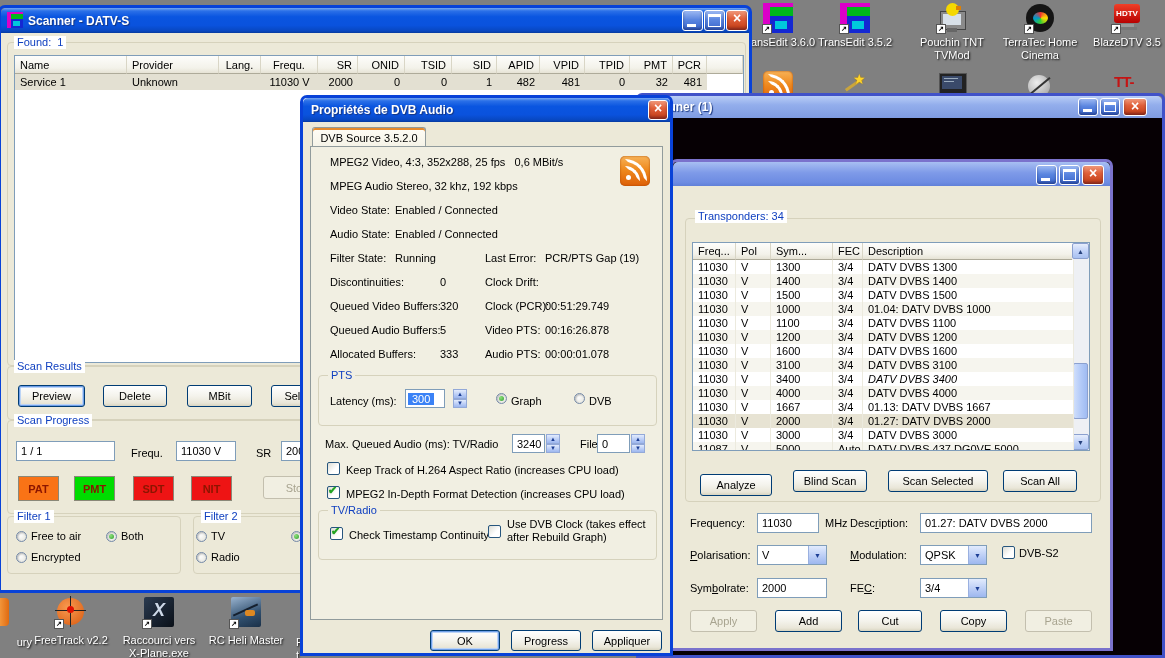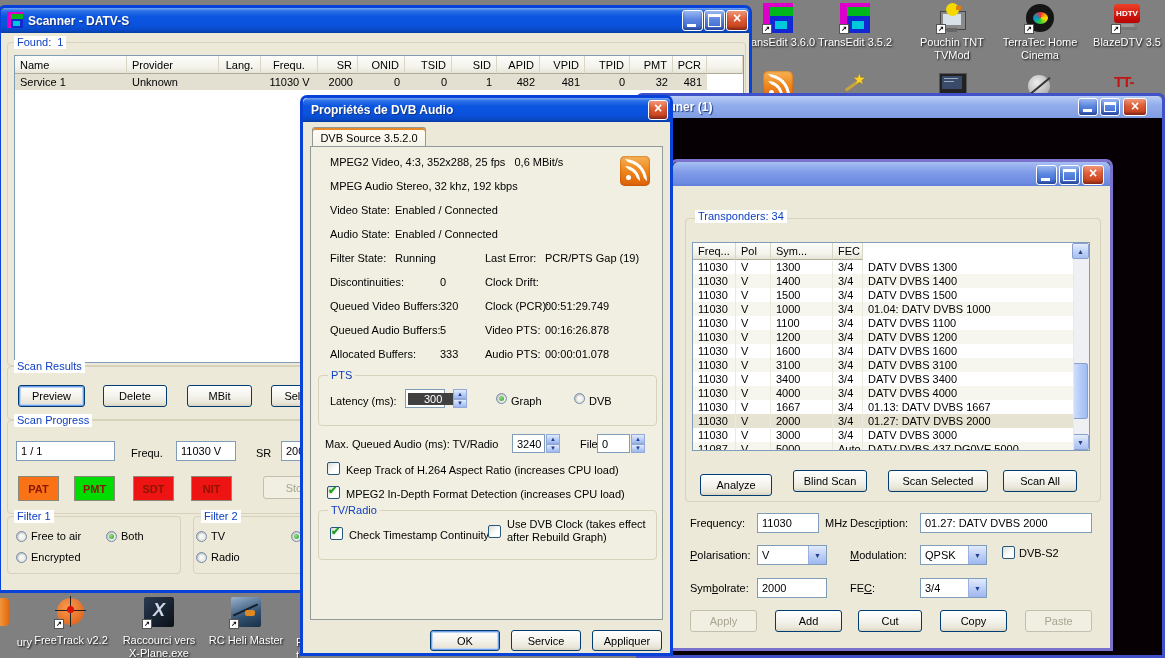--- a/index.html
+++ b/index.html
@@ -291,20 +291,21 @@
 
     <div class="gb" style="left:12px;top:56px;width:414px;height:282px"></div>
     <div class="gbl" style="left:22px;top:48px">Transponders: 34</div>
 
     <div class="tblbox" id="tp-body" style="left:19px;top:80px;width:398px;height:209px">
       <div class="thead" id="tp-head" style="height:17px;width:381px">
           <span class="hc" style="width: 43px;">Freq...</span>
           <span class="hc" style="width: 35px;">Pol</span>
           <span class="hc" style="width: 62px;">Sym...</span>
           <span class="hc" style="width: 30px;">FEC</span>
+          <span class="hc" style="width: 211px;">Description</span>
         </div>
       <div class="strack" style="right:0;top:0;width:17px;height:100%"></div>
       <div class="sbtn" style="right:0;top:0">▲</div>
       <div class="sbtn" style="right:0;bottom:0">▼</div>
       <div class="sthumb" style="right:1px;top:120px;width:15px;height:56px"></div>
     <div class="trow" style="top: 17px;">
           <span class="bc tpc" style="width: 43px;">11030</span>
           <span class="bc tpc" style="width: 35px;">V</span>
           <span class="bc tpc" style="width: 62px;">1300</span>
           <span class="bc tpc" style="width: 30px;">3/4</span>
@@ -357,21 +358,21 @@
           <span class="bc tpc" style="width: 35px;">V</span>
           <span class="bc tpc" style="width: 62px;">3100</span>
           <span class="bc tpc" style="width: 30px;">3/4</span>
           <span class="bc tpc" style="width: 211px;">DATV DVBS 3100</span>
         </div>
         <div class="trow" style="top: 129px;">
           <span class="bc tpc" style="width: 43px;">11030</span>
           <span class="bc tpc" style="width: 35px;">V</span>
           <span class="bc tpc" style="width: 62px;">3400</span>
           <span class="bc tpc" style="width: 30px;">3/4</span>
-          <span class="bc tpc" style="width: 211px;">DATV DVBS 3400</span>
+          <span class="bc tpc" style="width: 211px; font-style: italic;">DATV DVBS 3400</span>
         </div>
         <div class="trow alt" style="top: 143px;">
           <span class="bc tpc" style="width: 43px;">11030</span>
           <span class="bc tpc" style="width: 35px;">V</span>
           <span class="bc tpc" style="width: 62px;">4000</span>
           <span class="bc tpc" style="width: 30px;">3/4</span>
           <span class="bc tpc" style="width: 211px;">DATV DVBS 4000</span>
         </div>
         <div class="trow" style="top: 157px;">
           <span class="bc tpc" style="width: 43px;">11030</span>
@@ -501,21 +502,21 @@
       <div class="rss-sq abs" style="inset:0"></div>
       <div class="rss-arc" style="left:5px;bottom:5px;width:9px;height:9px"></div>
       <div class="rss-arc" style="left:5px;bottom:5px;width:16px;height:16px"></div>
       <div class="rss-dot" style="left:6px;bottom:6px"></div>
     </div>
 
     <div class="gb" style="left:15px;top:277px;width:337px;height:49px"></div>
     <div class="gbl" style="left:25px;top:271px;background:#f1efe2">PTS</div>
     <span class="t" style="left:27px;top:296px">Latency (ms):</span>
     <div class="fld" style="left:102px;top:291px;width:40px;height:19px;padding:0 2px">
-      <span style="background:#404040;color:#fff;padding:0 16px">300</span>
+      <span style="background:#3b82f6;color:#fff;padding:0 4px">300</span>
     </div>
     <div class="spin" style="left:150px;top:291px;width:14px;height:19px">
       <span class="sb">▲</span>
       <span class="sb">▼</span>
     </div>
     <span class="rad sel" style="left:193px;top:295px"></span>
     <span class="t" style="left:208px;top:296px">Graph</span>
     <span class="rad" style="left:271px;top:295px"></span>
     <span class="t" style="left:286px;top:296px">DVB</span>
 
@@ -539,17 +540,17 @@
 
     <div class="gb" style="left:15px;top:412px;width:337px;height:48px"></div>
     <div class="gbl" style="left:25px;top:406px;background:#f1efe2">TV/Radio</div>
     <span class="cb on" style="left:27px;top:429px"></span>
     <span class="t" style="left:46px;top:430px">Check Timestamp Continuity</span>
     <span class="cb" style="left:185px;top:427px"></span>
     <span class="t" style="left:204px;top:419px">Use DVB Clock (takes effect</span>
     <span class="t" style="left:204px;top:432px">after Rebuild Graph)</span>
 
     <div class="btn focus" style="left:127px;top:532px;width:70px;height:21px">OK</div>
-    <div class="btn" style="left:208px;top:532px;width:70px;height:21px">Service</div>
+    <div class="btn" style="left:208px;top:532px;width:70px;height:21px">Progress</div>
     <div class="btn" style="left:289px;top:532px;width:70px;height:21px">Appliquer</div>
   </div>
 
 </div>
 
 </body></html>

